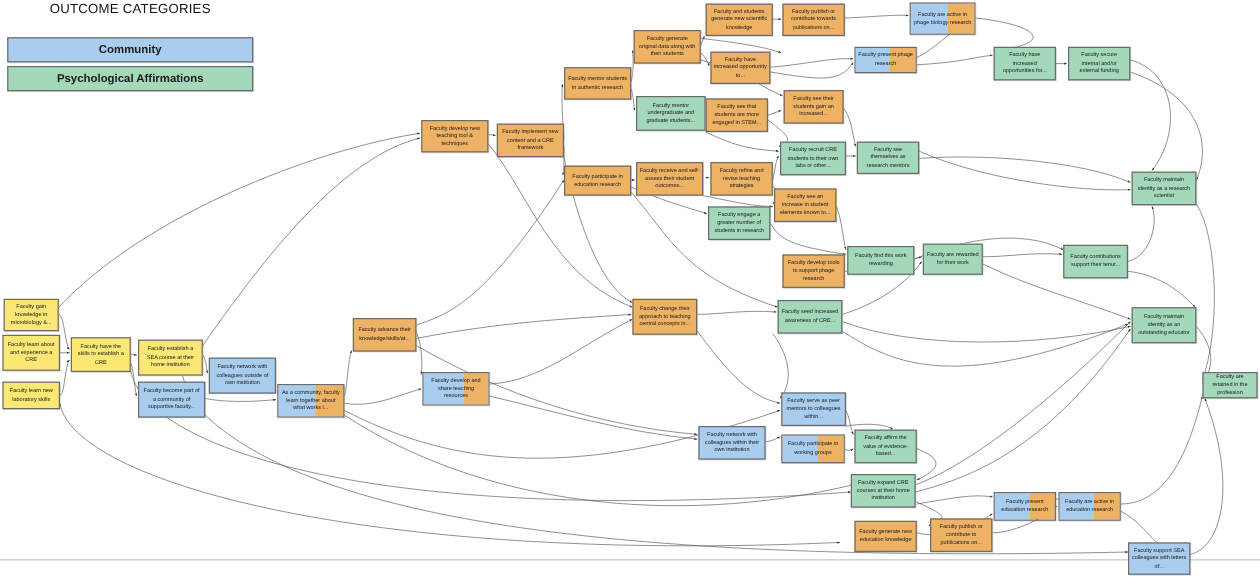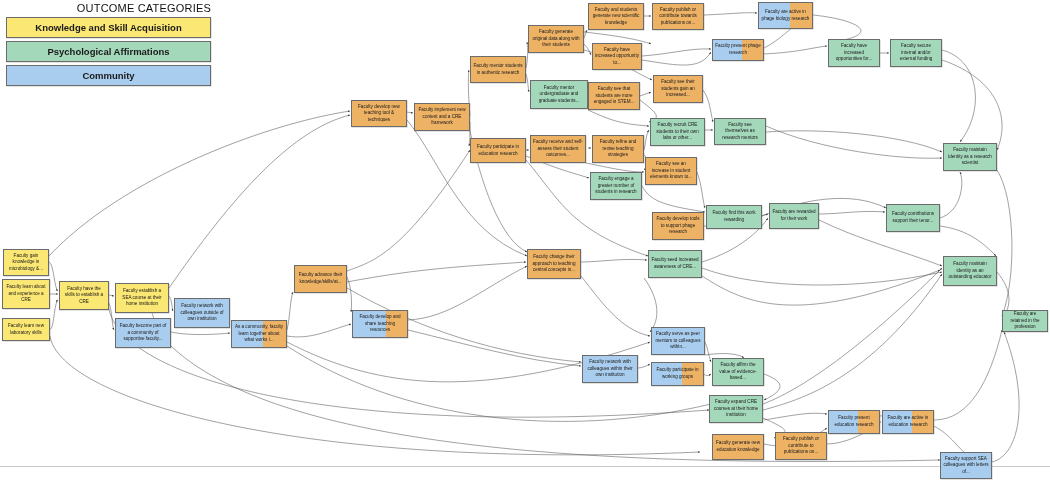--- a/index.html
+++ b/index.html
@@ -12,21 +12,21 @@
         font-size:4.6px;line-height:1.45;color:#1a1a1a;padding:1px 2px;
         box-shadow:0.6px 0.6px 0 rgba(120,120,120,.35);}
   .n-acq{background:#fbe773;}
   .n-adv{background:#eeb265;}
   .n-com{background:#a9cdee;}
   .n-psy{background:#a3d8bb;}
   .n-com-adv{background:linear-gradient(90deg,#a9cdee 0%,#a9cdee 58%,#eeb265 58%,#eeb265 100%);}
   .n-com-adv2{background:linear-gradient(90deg,#a9cdee 0%,#a9cdee 62%,#eeb265 62%,#eeb265 100%);}
 
   #legend{position:absolute;left:6px;top:2px;width:205px;}
-  #legend-title{font-size:11px;text-align:right;color:#111;margin:0 0 3px 0;letter-spacing:.2px;}
+  #legend-title{font-size:11px;text-align:center;color:#111;margin:0 0 17px 0;letter-spacing:.2px;}
   .legend-row{height:19px;margin-bottom:3px;border:1px solid #6b6b6b;
     display:flex;align-items:center;justify-content:center;font-size:9.5px;font-weight:bold;color:#1a1a1a;
     box-shadow:0.6px 0.6px 0 rgba(120,120,120,.35);}
   .lg-acq{background:#fbe773;}
   .lg-adv{background:#eeb265;}
   .lg-com{background:#a9cdee;}
   .lg-psy{background:#a3d8bb;}
   .hline{position:absolute;left:0;width:1050px;height:1px;background:#c9c9c9;}
 </style>
 </head>
@@ -131,29 +131,26 @@
       <path d="M940,226 C970,230 985,245 996,256"></path>
       <path d="M705,355 C740,350 745,360 742,356"></path>
       <path d="M763,404 C800,390 860,350 942,268"></path>
       <path d="M827,444 C840,444 855,438 866,432"></path>
       <path d="M880,416 C900,414 910,412 921,414"></path>
     </g>
   </svg>
 
   <div id="legend">
     <div id="legend-title">OUTCOME CATEGORIES</div>
-    <div class="legend-row lg-acq">
-      <span>Knowledge and Skill Acquisition</span>
+    <div class="legend-row lg-com">
+      <span>Community</span>
     </div>
     <div class="legend-row lg-psy">
       <span>Psychological Affirmations</span>
     </div>
-    <div class="legend-row lg-com">
-      <span>Community</span>
-    </div>
   </div>
 
   <div class="hline" style="top:466px;"></div>
   <div id="node-layer">
       <div class="node n-acq" style="left: 3px; top: 249px; width: 46px; height: 27px;">
         <span>Faculty gain knowledge in microbiology &amp;...</span>
       </div>
       <div class="node n-acq" style="left: 2px; top: 279px; width: 48px; height: 30px;">
         <span>Faculty learn about and experience a CRE</span>
       </div>

